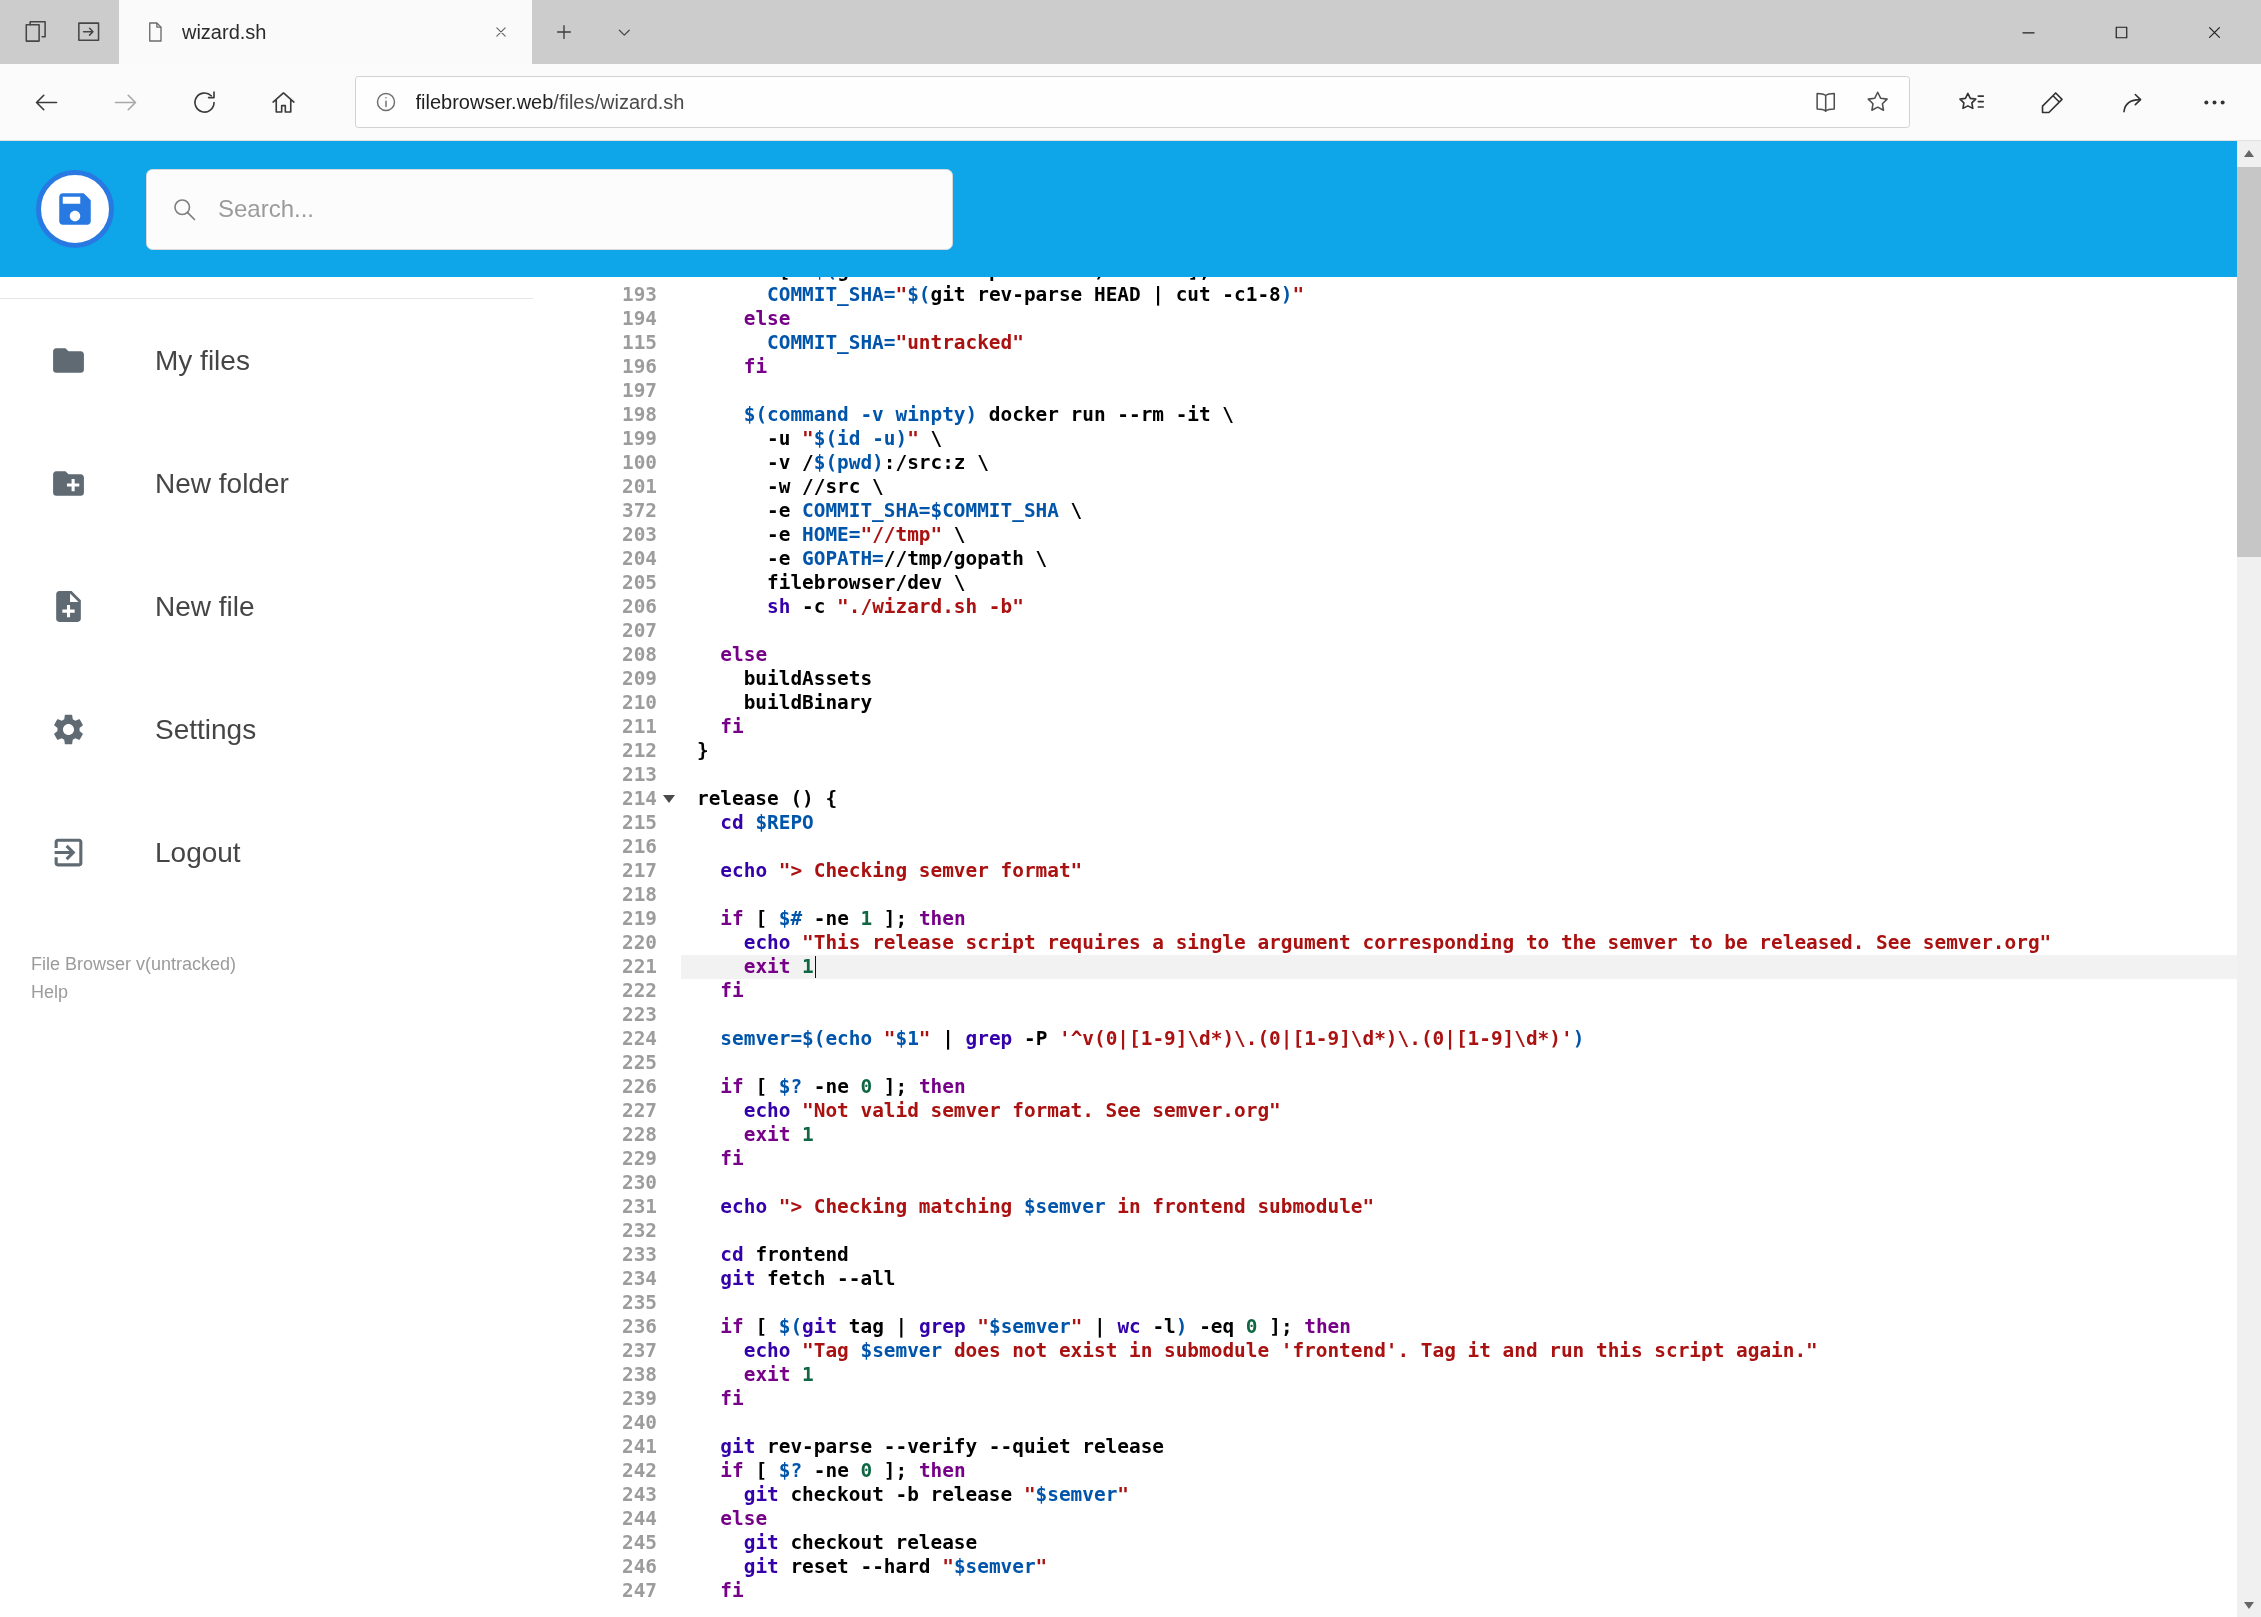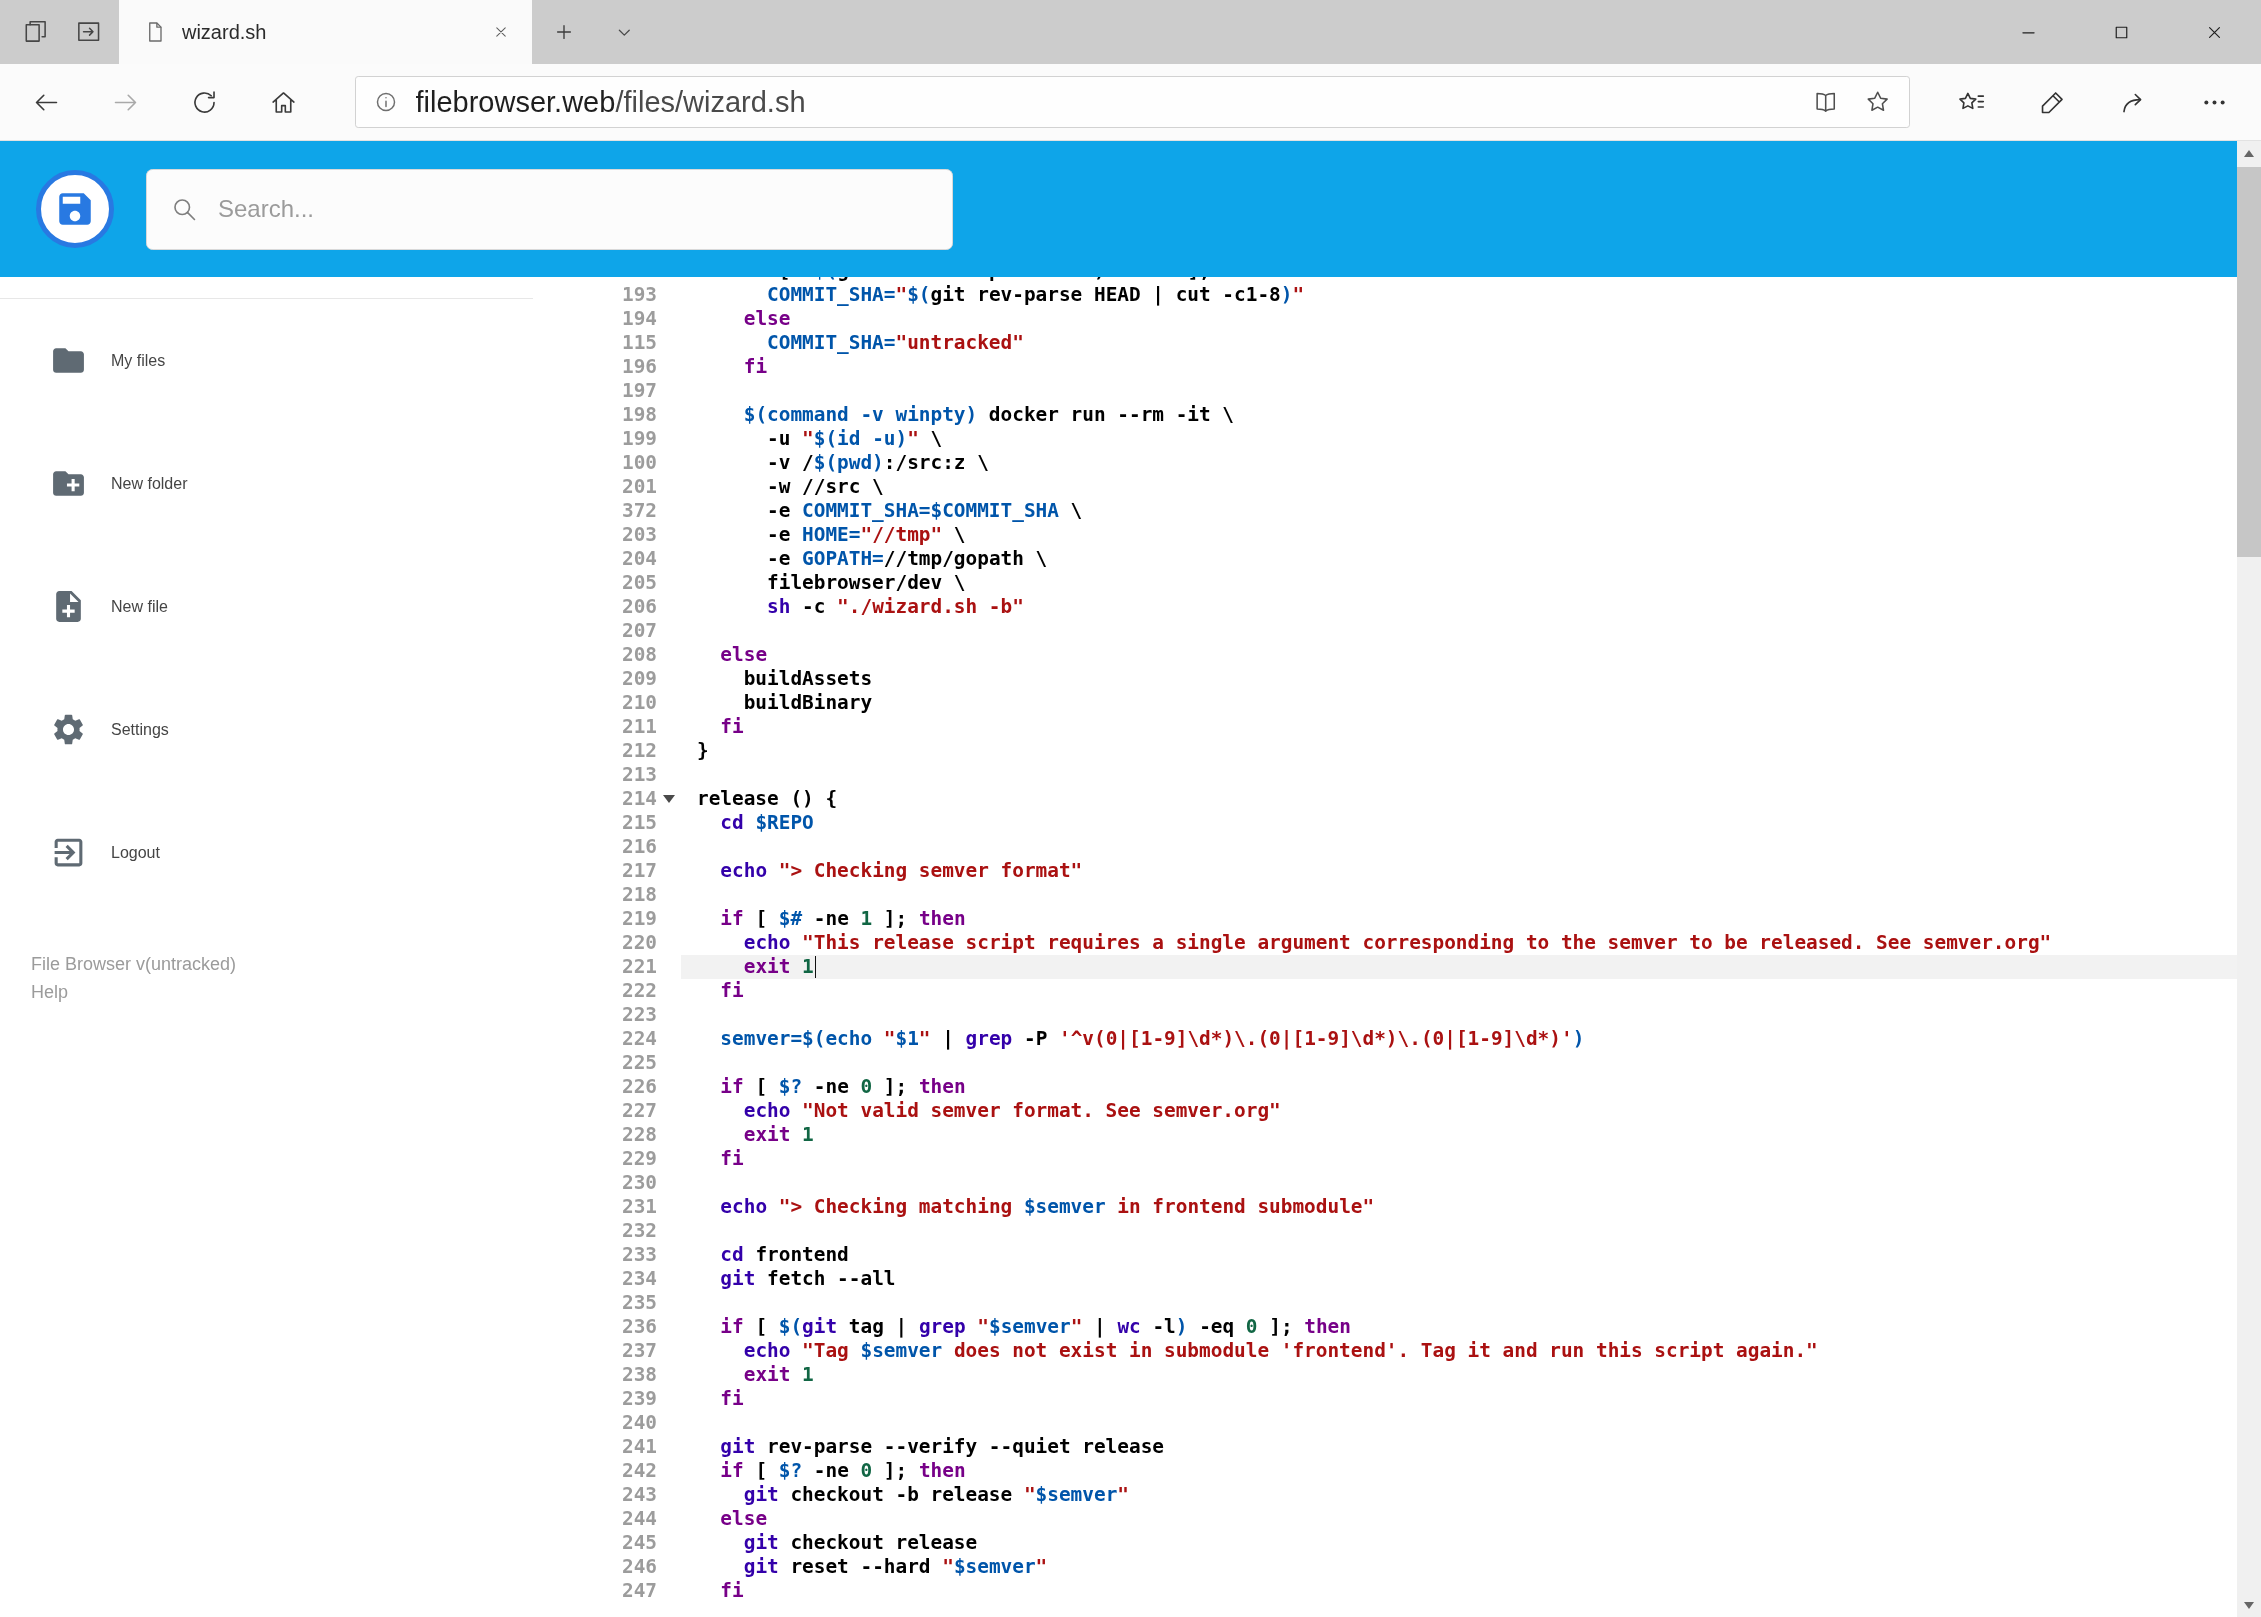--- a/index.html
+++ b/index.html
@@ -33,21 +33,21 @@
 
   
   .navbar { height:77px; background:#fbfbfb; border-bottom:0.8px solid #e2e2e2; display:flex; align-items:center; padding:0 6.5px; }
   .nav-left { display:flex; align-items:stretch; height:76px; }
   .nav-btn { width:79px; height:76px; color:#3a3a3a; }
   .nav-btn svg { width:29px; height:29px; }
   .nav-btn.disabled { color:#a9a9a9; cursor:default; }
   .addressbar { flex:1; height:52px; margin:0 21px 0 32px; background:#fefefe; border:0.8px solid #d2d2d2; border-radius:3.2px; display:flex; align-items:center; padding:0 4.8px 0 8px; }
   .addr-info-btn { width:44px; height:48px; color:#6f6f6f; }
   .addr-info-btn svg { width:26px; height:26px; }
-  .addr-text { flex:1; font-size:29px; margin-left:8px; white-space:nowrap; overflow:hidden; }
+  .addr-text { flex:1; font-size:20px; margin-left:8px; white-space:nowrap; overflow:hidden; }
   .addr-domain { color:#1f1f1f; }
   .addr-path { color:#4a4a4a; }
   .addr-actions { display:flex; }
   .addr-action { width:52px; height:48px; color:#4f4f4f; }
   .addr-action svg { width:27.4px; height:27.4px; }
   .nav-right { display:flex; align-items:stretch; height:76px; }
   .nav-right-btn { width:81px; height:76px; color:#333; }
   .nav-right-btn svg { width:29px; height:29px; }
 
   
@@ -63,21 +63,21 @@
   .toolbar { display:flex; gap:24px; }
 
   .app-body { flex:1; display:flex; min-height:0; }
 
   
   .sidebar { width:533px; flex:none; padding-top:21px; background:#fff; }
   .sidebar-inner { border-top:0.8px solid #e7e7e7; }
   .side-item { display:flex; align-items:center; height:123px; padding-left:50px; gap:24px; cursor:pointer; }
   .side-item .s-icon { color:var(--sidebar-icon,#5f6a73); }
   .side-item .s-icon svg { width:37px; height:37px; }
-  .side-item .s-label { font-size:16px; color:var(--sidebar-text,#454545); }
+  .side-item .s-label { font-size:28px; color:var(--sidebar-text,#454545);margin-left:44px; }
   .side-footer { margin-top:37px; padding-left:31px; font-size:18px; color:#9b9b9b; line-height:1.55; }
 
   
   .editor { flex:1; overflow:hidden; background:#fff; font-family:"DejaVu Sans Mono","Liberation Mono",monospace; font-size:19.4px; line-height:24px; padding-left:73px;font-weight:bold; }
   .code-row { display:flex; height:24px; }
   .code-row.partial { margin-top:-18px; }
   .ln { width:51px; flex:none; text-align:right; color:var(--line-number-gray,#9c9c9c); user-select:none; }
   .fold { width:24px; flex:none; position:relative; }
   .fold-marker { position:absolute; left:5.7px; top:8px; width:0; height:0; border-left:6.5px solid transparent; border-right:6.5px solid transparent; border-top:8px solid #4a4a4a; }
   .txt { flex:1; white-space:pre; padding-left:16px; }

